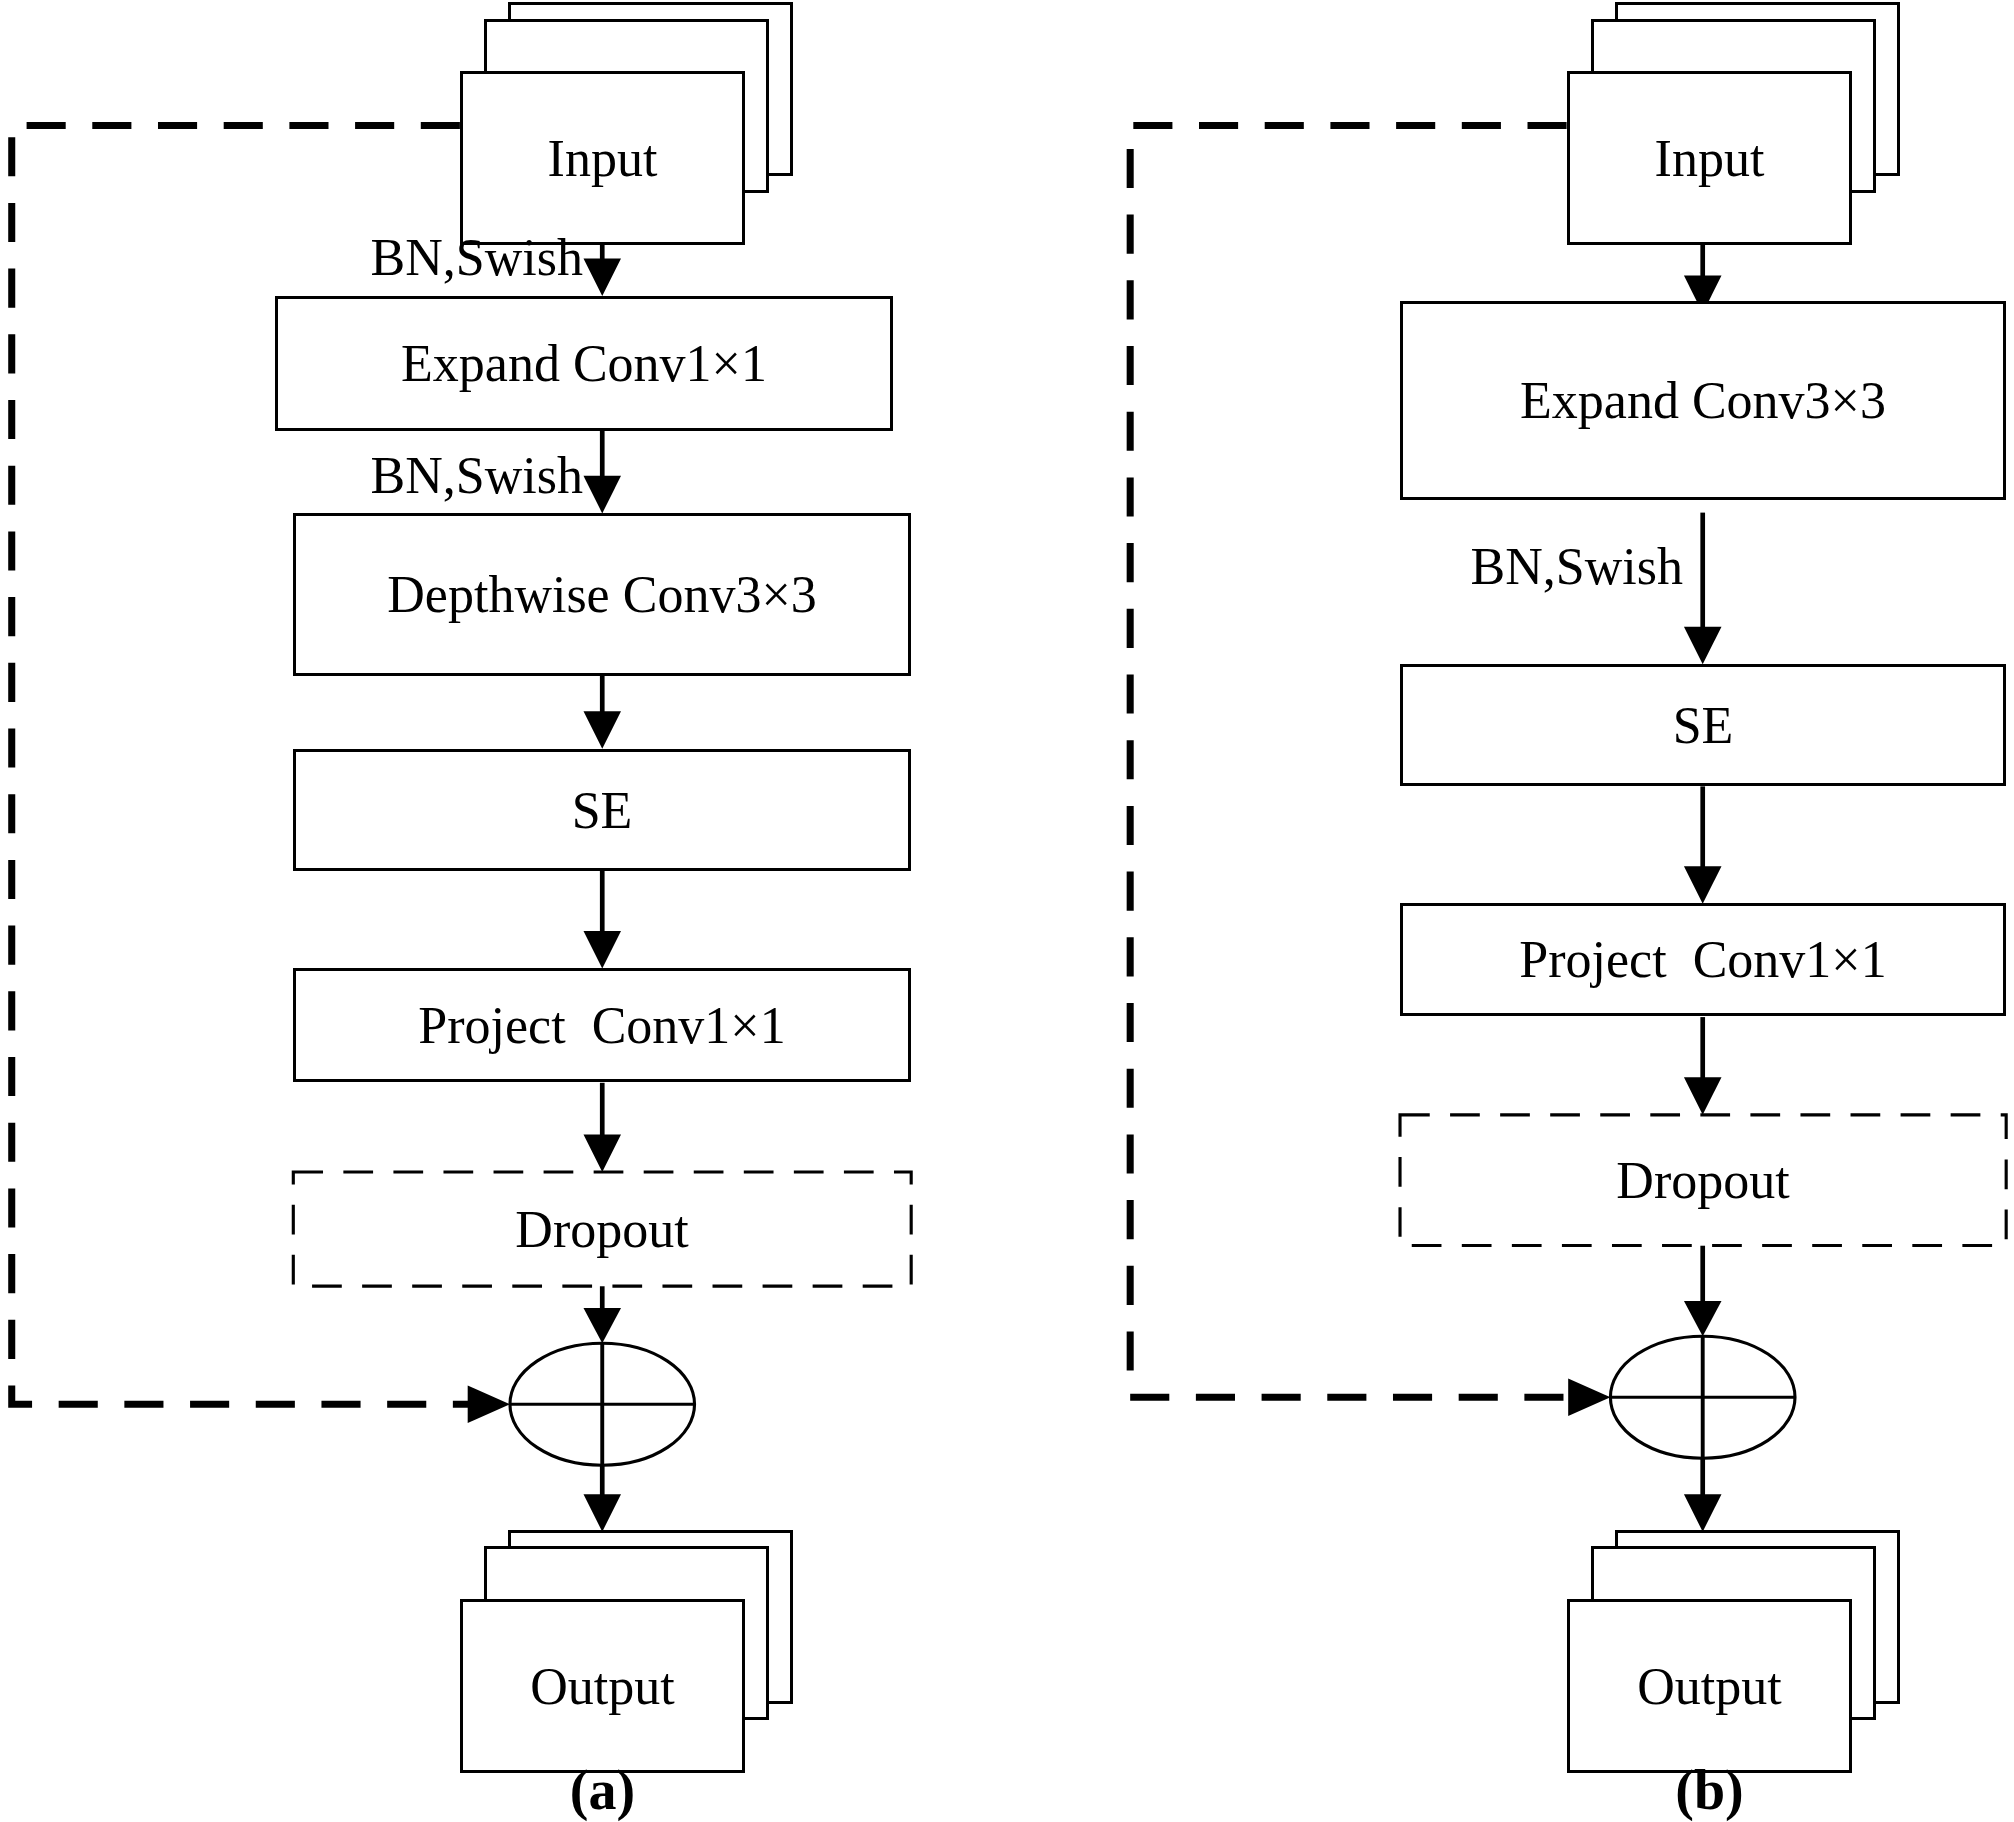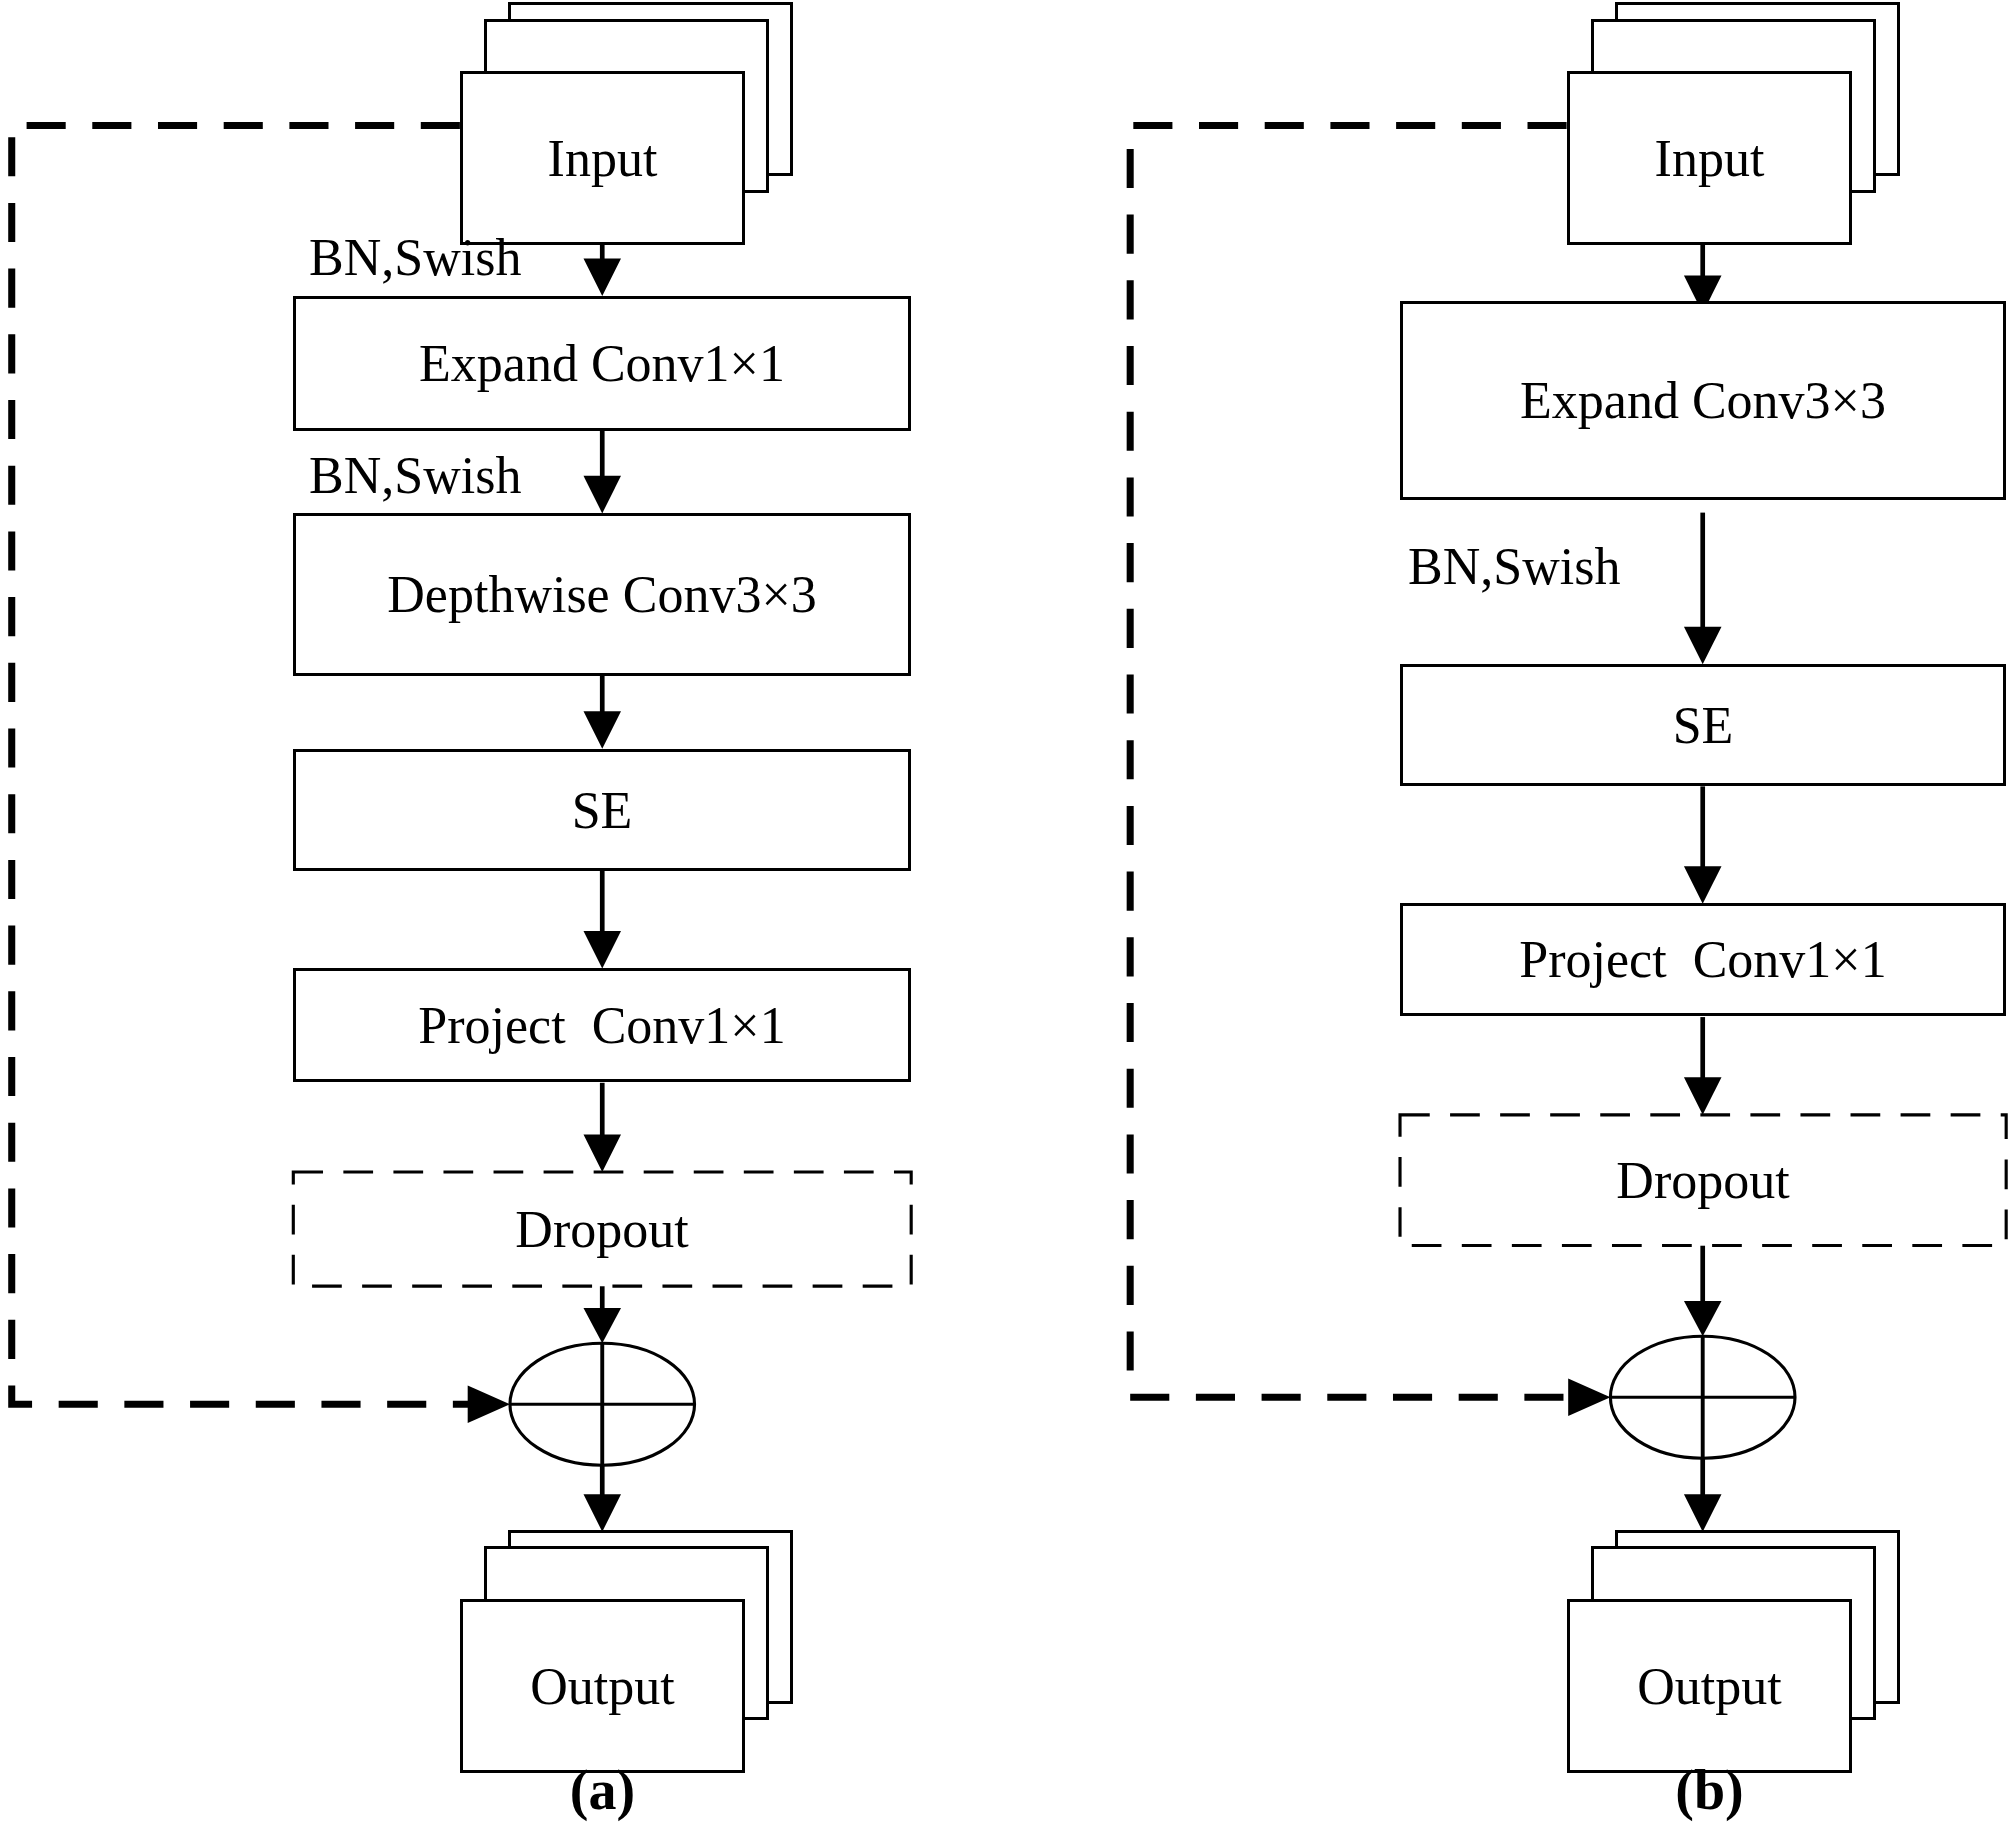--- a/index.html
+++ b/index.html
@@ -30,20 +30,21 @@
     border:3.9px solid #000;
     box-sizing:border-box;
   }
   .page.front{
     display:flex;align-items:center;justify-content:center;
     font-size:52px;white-space:pre;margin-top:36px;
   }
   .edge-label{
     position:absolute;
     font-size:52px;
+    text-align:right;
     white-space:pre;
   }
   .overlay-label{
     position:absolute;
     display:flex;align-items:center;justify-content:center;
     font-size:52px;
     background:transparent;
     white-space:pre;
   }
   .caption{
@@ -127,21 +128,21 @@
       <div class="page" style="left:48px;top:0;"></div>
       <div class="page" style="left:24px;top:16.4px;"></div>
       <div class="page front" style="left: 0px; top: 33px;">
         <span>Input</span>
       </div>
       <style></style>
     </div>
 
     <div class="edge-label" style="left:309px;top:228px;width:274px;">BN,Swish</div>
 
-    <div class="block" style="left:293px;top:296px;width:618px;height:135px;">Expand Conv1×1</div>
+    <div class="block" style="left:275px;top:296px;width:618px;height:135px;">Expand Conv1×1</div>
 
     <div class="edge-label" style="left:309px;top:446px;width:274px;">BN,Swish</div>
 
     <div class="block" style="left:293px;top:513px;width:618px;height:163px;">Depthwise Conv3×3</div>
 
     <div class="block" style="left:293px;top:749px;width:618px;height:122px;">SE</div>
 
     <div class="block" style="left:293px;top:968px;width:618px;height:114px;">Project  Conv1×1</div>
 
     <div class="overlay-label" style="left:293px;top:1172px;width:618px;height:114px;">Dropout</div>

